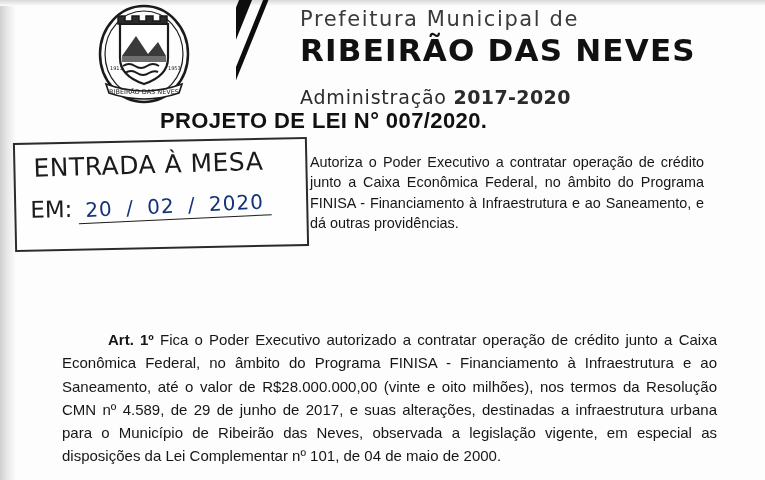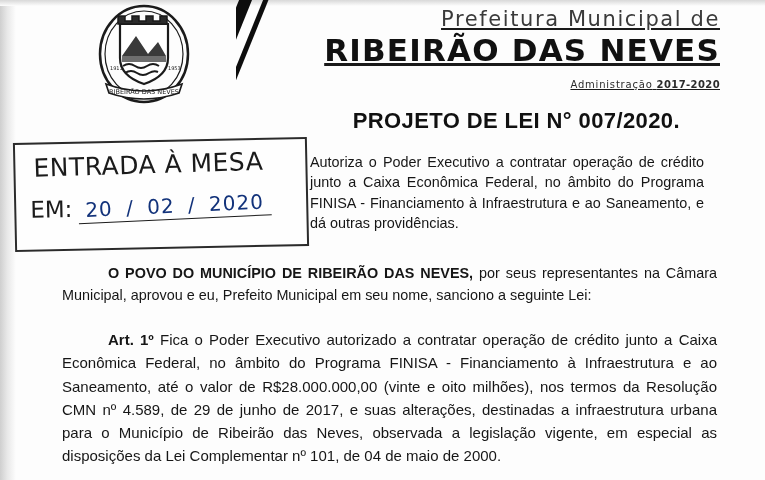--- a/index.html
+++ b/index.html
@@ -71,55 +71,54 @@
     transform-origin: top left;
   }
   .slash i.s1 { left: 16px; top: -22px; width: 12px; height: 175px; }
   .slash i.s2 { left: 40px; top: -22px; width: 5px;  height: 175px; }
 
   .header-text {
     position: absolute;
     left: 300px;
     top: 8px;
     width: 420px;
-    text-align: right;
-    text-decoration: underline;
+    text-align: left;
   }
   .prefeitura {
     font-family: "DejaVu Sans", sans-serif;
     font-size: 21px;
     letter-spacing: 1.6px;
     color: #3a3a3a;
     line-height: 1.1;
   }
   .cidade {
     font-family: "DejaVu Sans", sans-serif;
     font-size: 31px;
     font-weight: bold;
     letter-spacing: 1.2px;
     color: #111;
     line-height: 1.15;
     margin-top: 2px;
   }
   .administracao {
     font-family: "DejaVu Sans", sans-serif;
-    font-size: 10px;
+    font-size: 19px;
     letter-spacing: 0.8px;
     color: #2b2b2b;
-    margin-top: 10px;
+    margin-top: 17px;
   }
   .administracao b { font-weight: bold; letter-spacing: 0.4px; }
 
   
   .doc-title {
     position: absolute;
     left: 160px;
     top: 108px;
     width: 520px;
-    text-align: right;
+    text-align: left;
     font-family: "Liberation Sans", sans-serif;
     font-size: 22px;
     font-weight: bold;
     letter-spacing: 0.4px;
     color: #111;
   }
 
   
   .stamp {
     position: absolute;
@@ -260,20 +259,17 @@
         <span>/</span>
         <span>02</span>
         <span>/</span>
         <span>2020</span>
       </span>
     </div>
   </div>
 
   <div class="ementa">Autoriza o Poder Executivo a contratar operação de crédito junto a Caixa Econômica Federal, no âmbito do Programa FINISA - Financiamento à Infraestrutura e ao Saneamento, e dá outras providências.</div>
 
-  <div class="preambulo">
-    <span class="ind"></span><b>O POVO DO MUNICÍPIO DE RIBEIRÃO DAS NEVES,</b><span> por seus representantes na Câmara Municipal, aprovou e eu, Prefeito Municipal em seu nome, sanciono a seguinte Lei:</span>
-  </div>
 
   <div class="artigo">
     <span class="ind"></span><b>Art. 1º</b><span> Fica o Poder Executivo autorizado a contratar operação de crédito junto a Caixa Econômica Federal, no âmbito do Programa FINISA - Financiamento à Infraestrutura e ao Saneamento, até o valor de R$28.000.000,00 (vinte e oito milhões), nos termos da Resolução CMN nº 4.589, de 29 de junho de 2017, e suas alterações, destinadas a infraestrutura urbana para o Município de Ribeirão das Neves, observada a legislação vigente, em especial as disposições da Lei Complementar nº 101, de 04 de maio de 2000.</span>
   </div>
 </div>
 
 </body></html>

